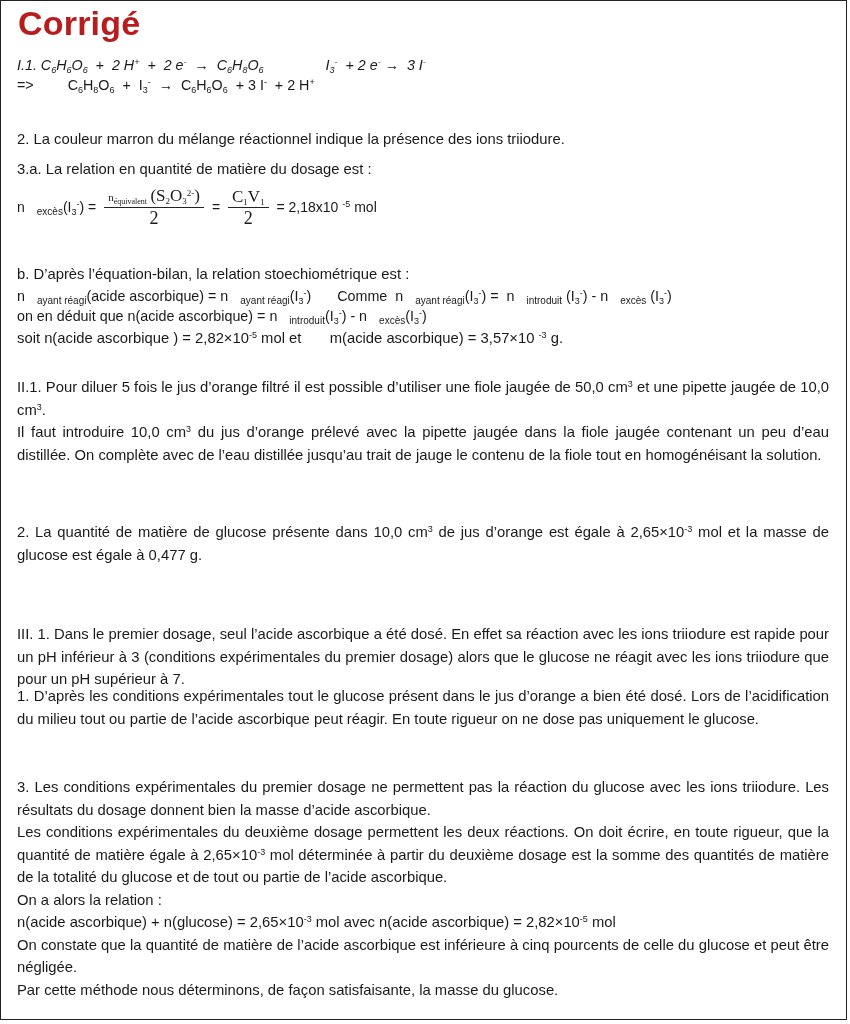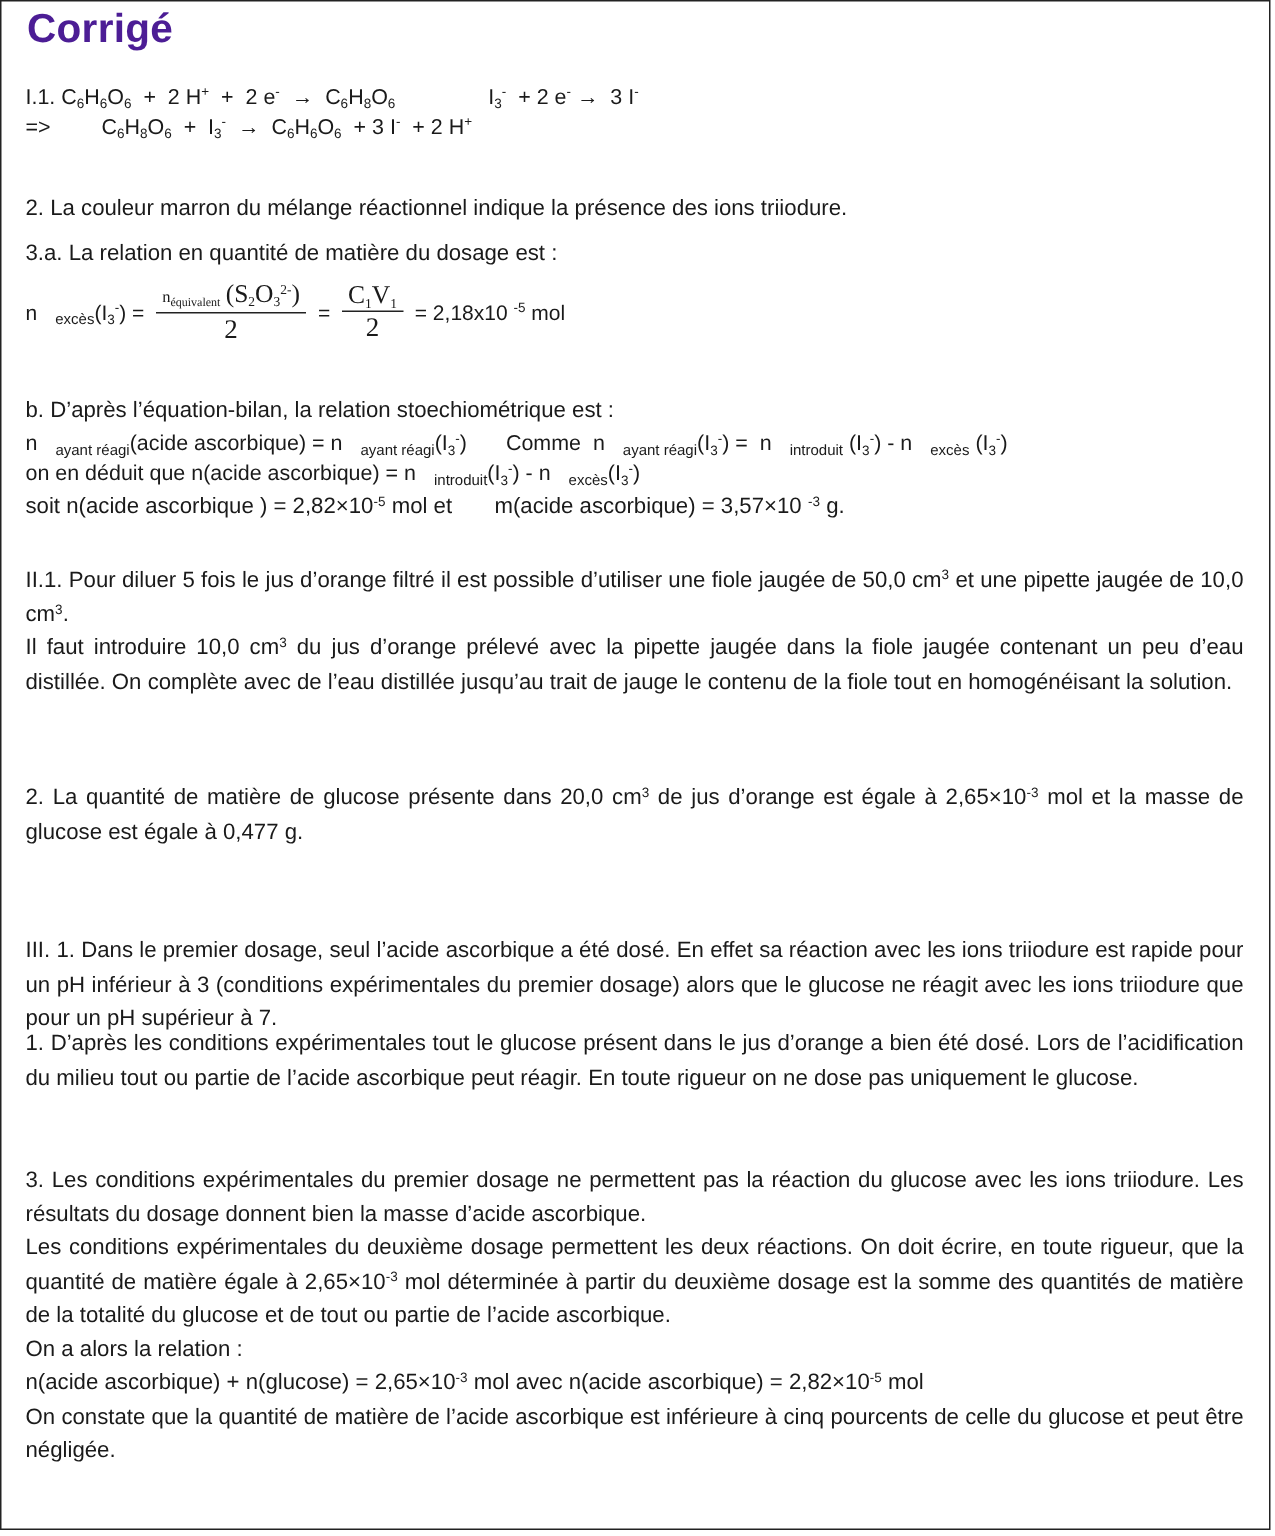--- a/index.html
+++ b/index.html
@@ -1,21 +1,21 @@
 <!DOCTYPE html>
 <html><head>
 <meta charset="utf-8">
 <style>
   html, body { margin: 0; padding: 0; background: #ffffff; }
   body { width: 850px; height: 1024px; position: relative; overflow: hidden;
          font-family: "Liberation Sans", "DejaVu Sans", sans-serif; color: #1a1a1a; }
   .frame { position: absolute; left: 0; top: 0; width: 847px; height: 1020px;
            border: 1.5px solid #222; box-sizing: border-box; }
-  .title { position: absolute; left: 18px; top: 4px; font-size: 27px; font-weight: bold;
-           color: #4c1d95; letter-spacing: 0.2px; }
+  .title { position: absolute; left: 18px; top: 4px; font-size: 34px; font-weight: bold;
+           color: #b91c1c; letter-spacing: 0.2px; }
   .line { position: absolute; left: 17px; font-size: 14.3px; white-space: nowrap; line-height: 18px; }
   .para { position: absolute; left: 17px; width: 812px; font-size: 14.8px; line-height: 22.5px;
           text-align: justify; }
   .cond { font-family: "Liberation Sans Narrow", "Liberation Sans", sans-serif; }
   sub, sup { font-size: 9px; line-height: 0; }
   sup { vertical-align: 5px; }
   sub { vertical-align: -3px; }
   .small { font-size: 10px; margin-left: 12px; }
   .serif { font-family: "Liberation Serif", "DejaVu Serif", serif; }
   .frac { display: inline-block; vertical-align: middle; text-align: center; margin: 0 4px; }
@@ -23,21 +23,21 @@
   .frac .den { display: block; padding-top: 1px; font-size: 18px; }
   .tab { display: inline-block; }
 </style>
 </head>
 <body>
 
 <div class="frame"></div>
 
 <div class="title">Corrigé</div>
 
-<div class="line" style="top:56px;">
+<div class="line" style="top:56px;font-style:italic;">
   <span>I.1. </span><span>C<sub>6</sub>H<sub>6</sub>O<sub>6</sub></span>
   &nbsp;+&nbsp; 2 H<sup>+</sup> &nbsp;+&nbsp; 2 e<sup>-</sup> &nbsp;→&nbsp; <span>C<sub>6</sub>H<sub>8</sub>O<sub>6</sub></span>
   <span class="tab" style="width:54px;"></span>
   <span>I<sub>3</sub><sup>-</sup>&nbsp; + 2 e<sup>-</sup>&nbsp;→&nbsp; 3 I<sup>-</sup></span>
 </div>
 
 <div class="line" style="top:76px;text-align:right;">
   <span>=&gt;</span>
   <span class="tab" style="width:26px;"></span>
   C<sub>6</sub>H<sub>8</sub>O<sub>6</sub> &nbsp;+&nbsp; I<sub>3</sub><sup>-</sup>&nbsp; →&nbsp; C<sub>6</sub>H<sub>6</sub>O<sub>6</sub> &nbsp;+ 3 I<sup>-</sup>&nbsp; + 2 H<sup>+</sup>
@@ -73,26 +73,27 @@
   <span class="tab" style="width:20px;"></span>
   <span>m(acide ascorbique) = 3,57×10</span> <sup>-3</sup> <span>g.</span>
 </div>
 
 <div class="para" style="top:376px;">
   <span>II.1. Pour diluer 5 fois le jus d’orange filtré il est possible d’utiliser une fiole jaugée de 50,0 cm</span><sup>3</sup><span> et une pipette jaugée de 10,0 cm</span><sup>3</sup><span>.</span><br>
   <span>Il faut introduire 10,0 cm</span><sup>3</sup><span> du jus d’orange prélevé avec la pipette jaugée dans la fiole jaugée contenant un peu d’eau distillée. On complète avec de l’eau distillée jusqu’au trait de jauge le contenu de la fiole tout en homogénéisant la solution.</span>
 </div>
 
 <div class="para cond" style="top:521px;">
-  <span>2. La quantité de matière de glucose présente dans 20,0 cm</span><sup>3</sup><span> de jus d’orange est égale à 2,65×10</span><sup>-3</sup><span> mol et la masse de glucose est égale à 0,477 g.</span>
+  <span>2. La quantité de matière de glucose présente dans 10,0 cm</span><sup>3</sup><span> de jus d’orange est égale à 2,65×10</span><sup>-3</sup><span> mol et la masse de glucose est égale à 0,477 g.</span>
 </div>
 
 <div class="para cond" style="top:623px;">III. 1. Dans le premier dosage, seul l’acide ascorbique a été dosé. En effet sa réaction avec les ions triiodure est rapide pour un pH inférieur à 3 (conditions expérimentales du premier dosage) alors que le glucose ne réagit avec les ions triiodure que pour un pH supérieur à 7.</div>
 
 <div class="para cond" style="top:685px;">1. D’après les conditions expérimentales tout le glucose présent dans le jus d’orange a bien été dosé. Lors de l’acidification du milieu tout ou partie de l’acide ascorbique peut réagir. En toute rigueur on ne dose pas uniquement le glucose.</div>
 
 <div class="para cond" style="top:776px;">
   <span>3. Les conditions expérimentales du premier dosage ne permettent pas la réaction du glucose avec les ions triiodure. Les résultats du dosage donnent bien la masse d’acide ascorbique.</span><br>
   <span>Les conditions expérimentales du deuxième dosage permettent les deux réactions. On doit écrire, en toute rigueur, que la quantité de matière  égale à 2,65×10</span><sup>-3</sup><span> mol déterminée à partir du deuxième dosage est la somme des quantités de matière de la totalité du glucose et de tout ou partie de l’acide ascorbique.</span><br>
   <span>On a alors la relation :</span><br>
   <span>n(acide ascorbique) + n(glucose) = 2,65×10</span><sup>-3</sup><span>  mol avec n(acide ascorbique) = 2,82×10</span><sup>-5</sup><span> mol</span><br>
   <span>On constate que la quantité de matière de l’acide ascorbique est inférieure à cinq pourcents de celle du glucose et peut être négligée.</span><br>
+  <span>Par cette méthode nous déterminons, de façon satisfaisante, la masse du glucose.</span>
 </div>
 
 </body></html>

